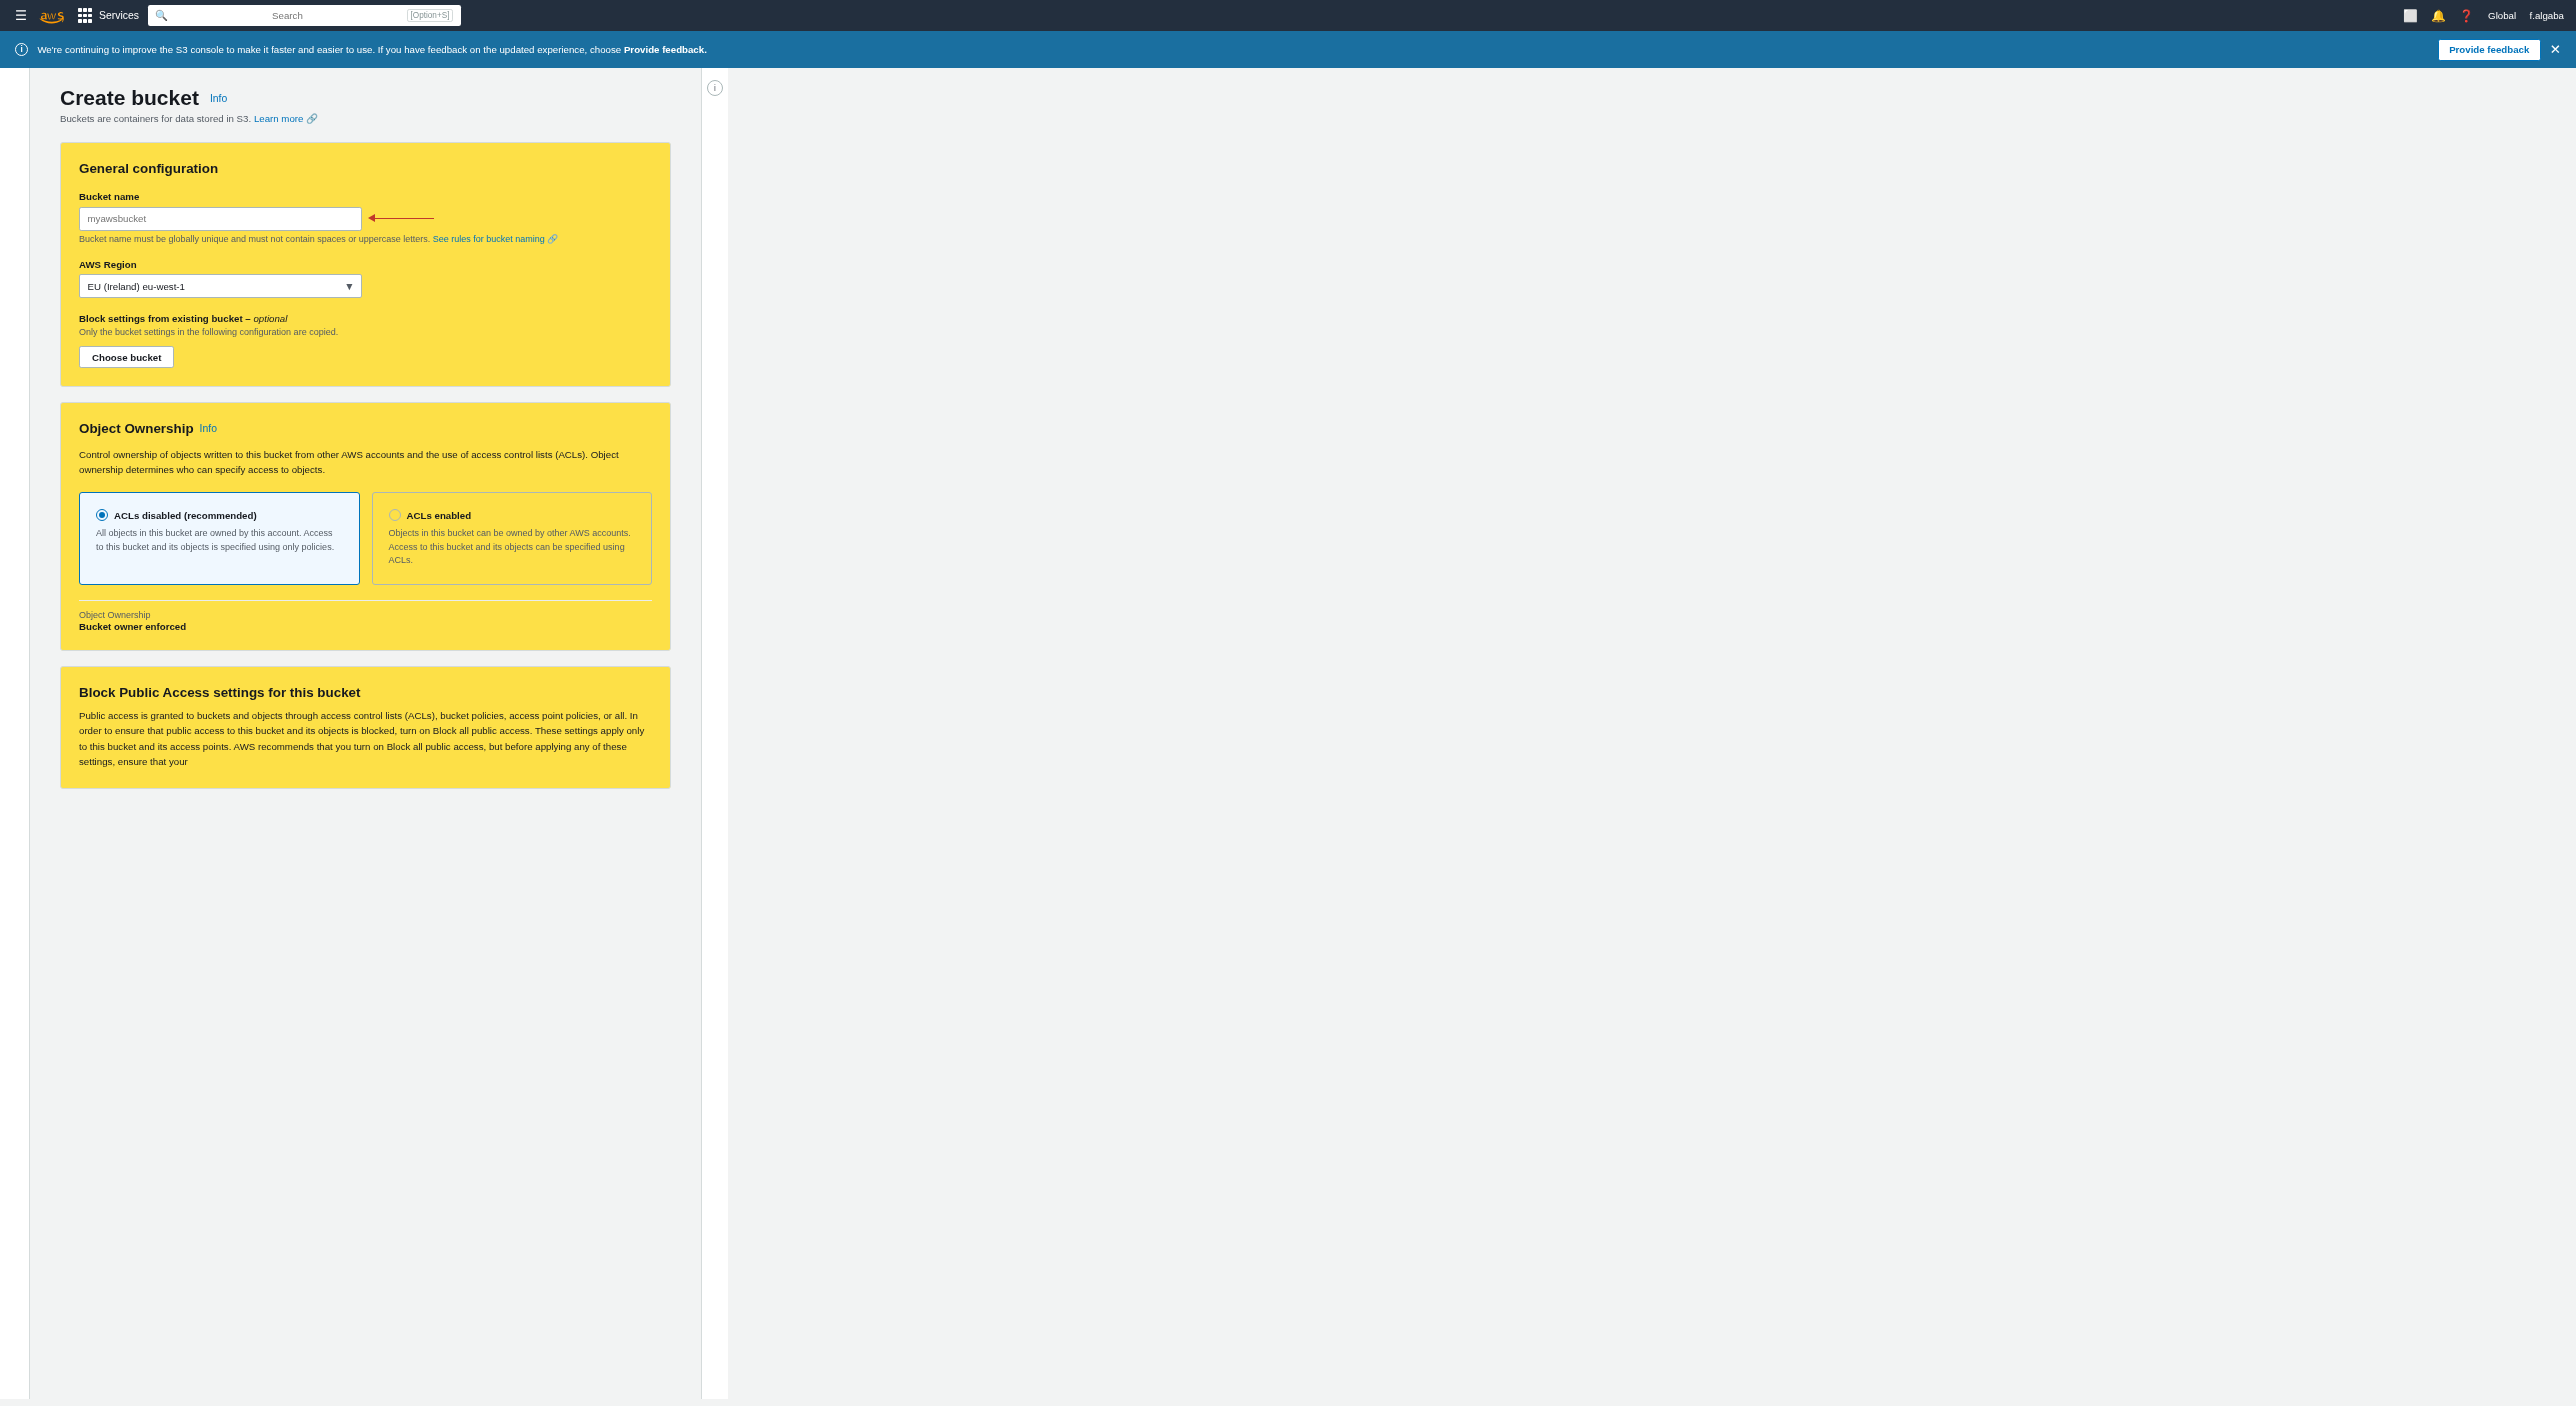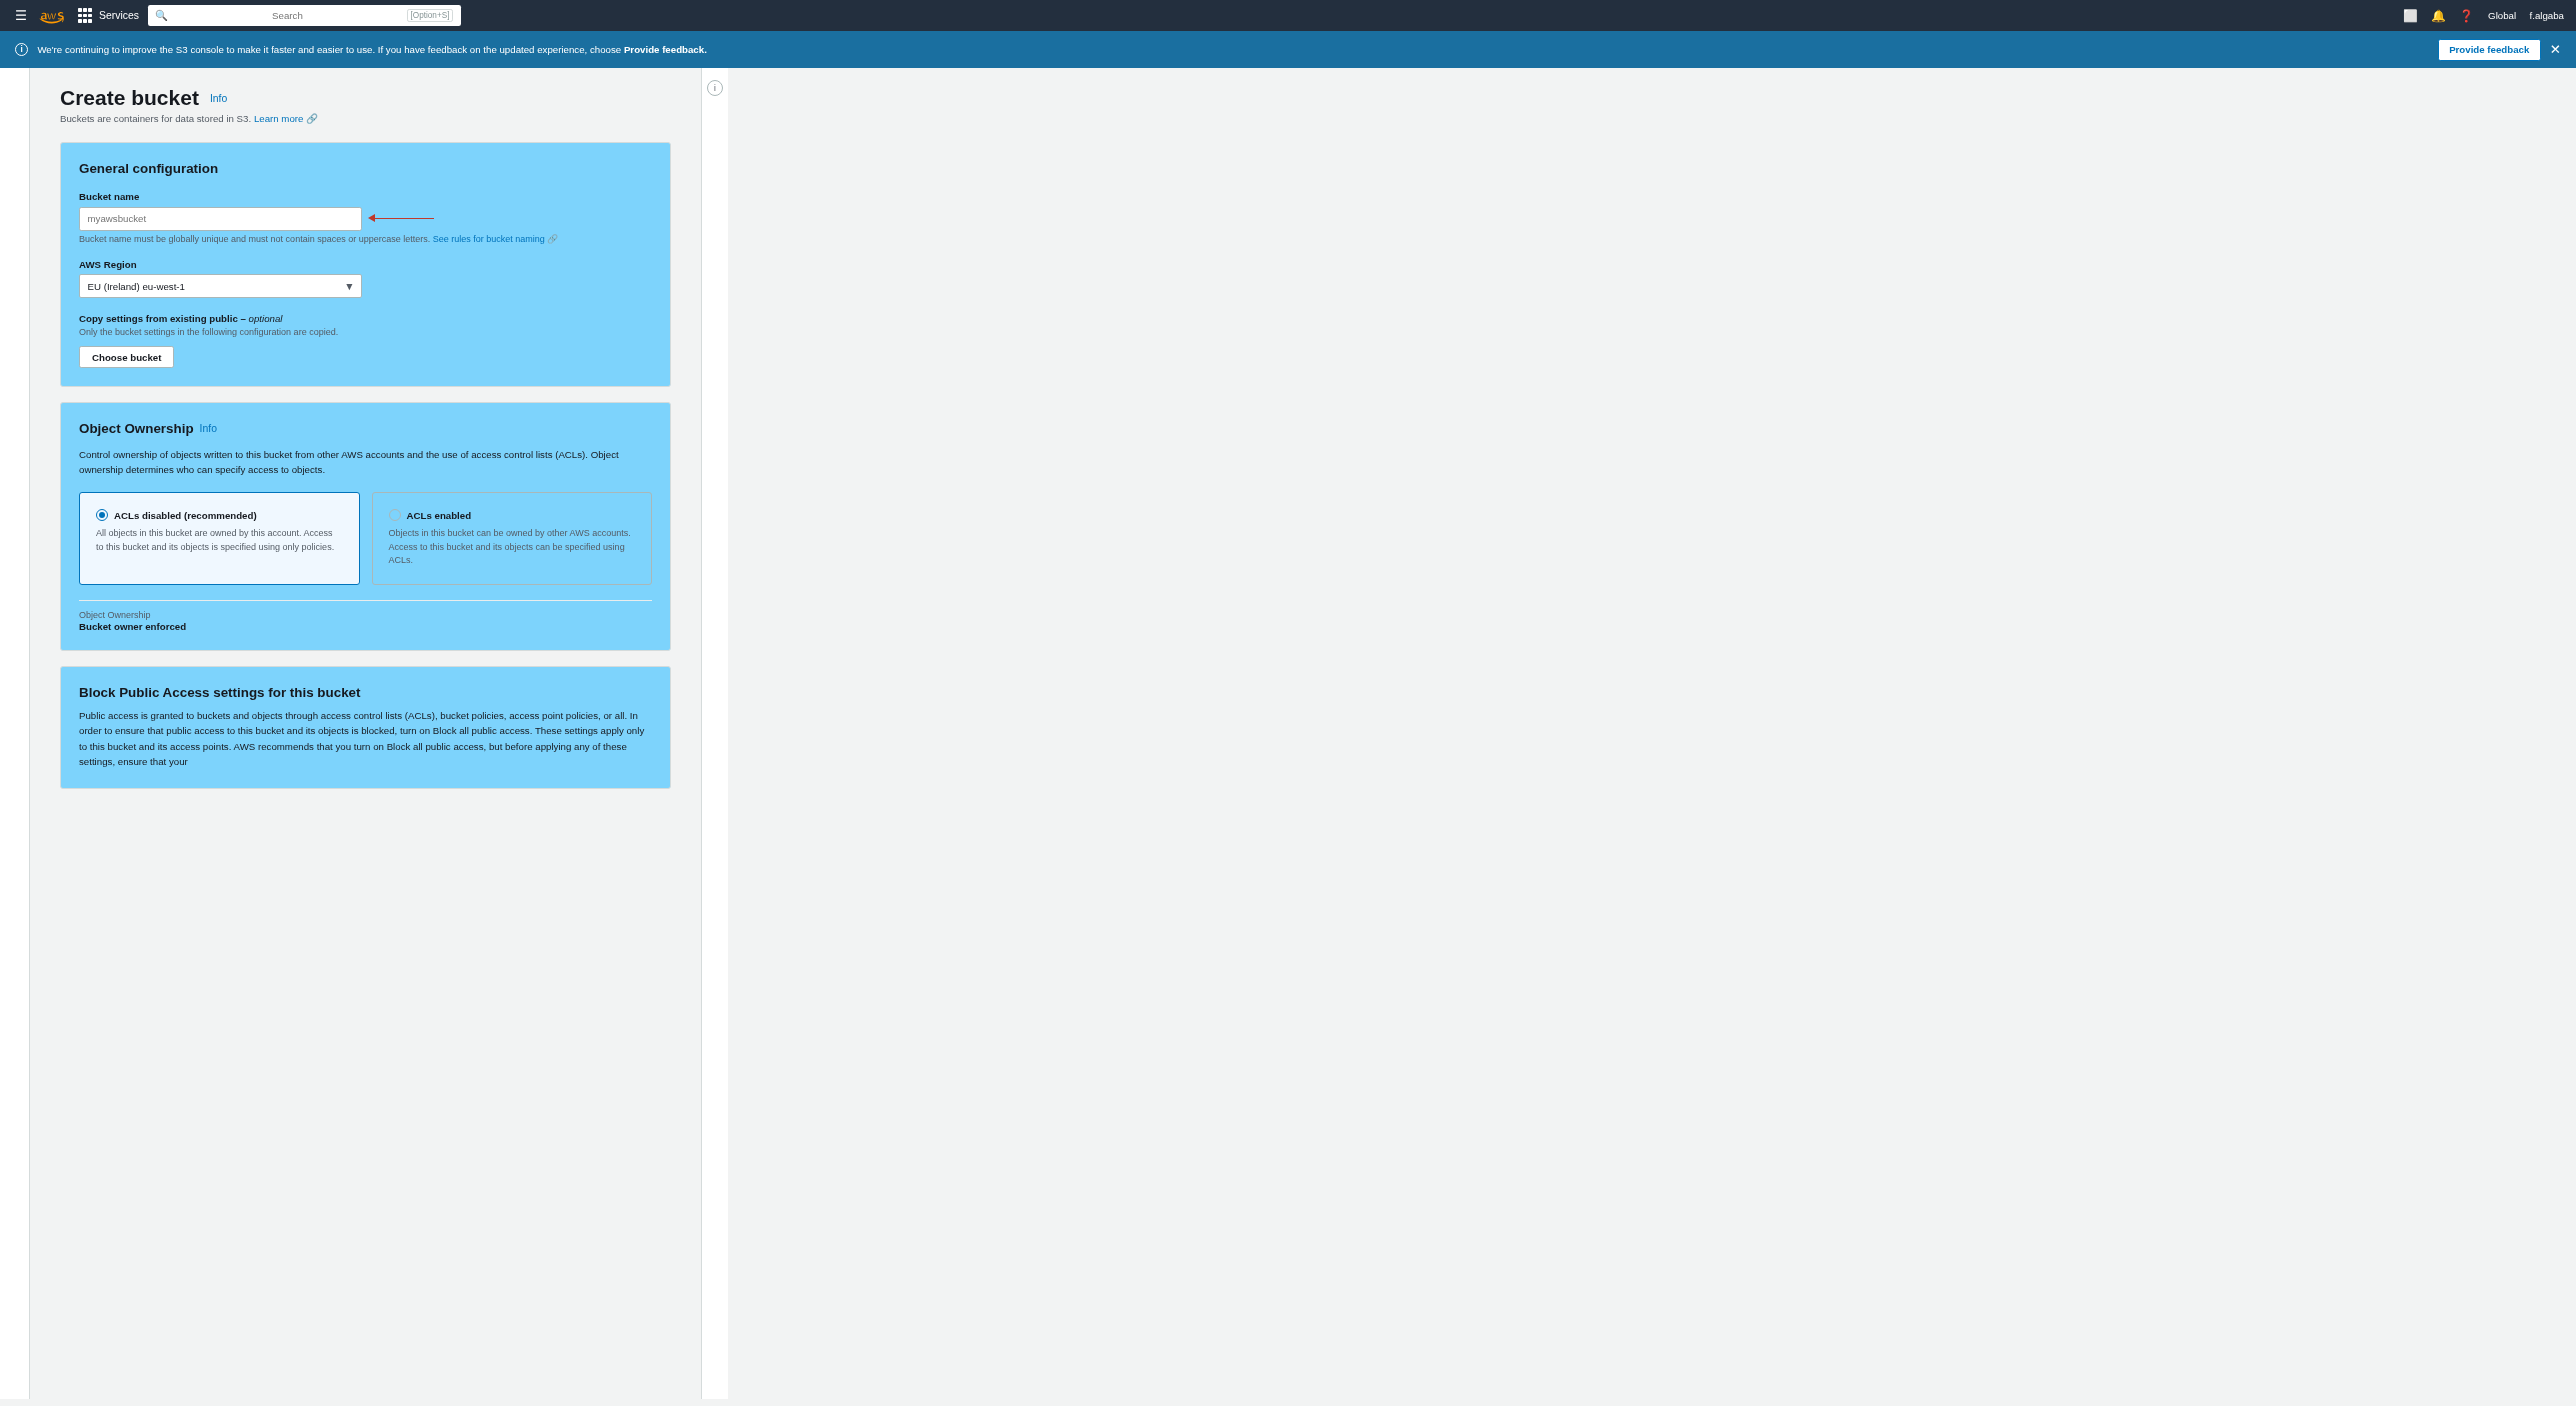--- a/index.html
+++ b/index.html
@@ -162,21 +162,21 @@
       color: #545b64;
       margin-bottom: 18px;
     }
     .subtitle a {
       color: #0073bb;
       text-decoration: none;
     }
 
     
     .card {
-      background: #7dd3fc;
+      background: #fde047;
       border: 0.7px solid #d5dbdb;
       border-radius: 3px;
       padding: 18px;
       margin-bottom: 15px;
     }
     .card-title {
       font-size: 13.4px;
       font-weight: 700;
       color: #16191f;
       margin-bottom: 15px;
@@ -497,21 +497,21 @@
           <option>US West (Oregon) us-west-2</option>
           <option>EU (Frankfurt) eu-central-1</option>
           <option>AP (Tokyo) ap-northeast-1</option>
           <option>AP (Singapore) ap-southeast-1</option>
         </select>
         <span class="select-arrow">▼</span>
       </div>
 
       
       <div class="copy-settings-title">
-        <span>Copy settings from existing public</span> – <em>optional</em>
+        <span>Block settings from existing bucket</span> – <em>optional</em>
       </div>
       <div class="copy-settings-hint">Only the bucket settings in the following configuration are copied.</div>
       <button class="choose-bucket-btn">Choose bucket</button>
     </div>
 
     <div class="card">
       <div class="card-title-row">
         <h2 class="card-title" style="margin-bottom:0;">Object Ownership</h2>
         <a href="#" class="info-link">Info</a>
       </div>

